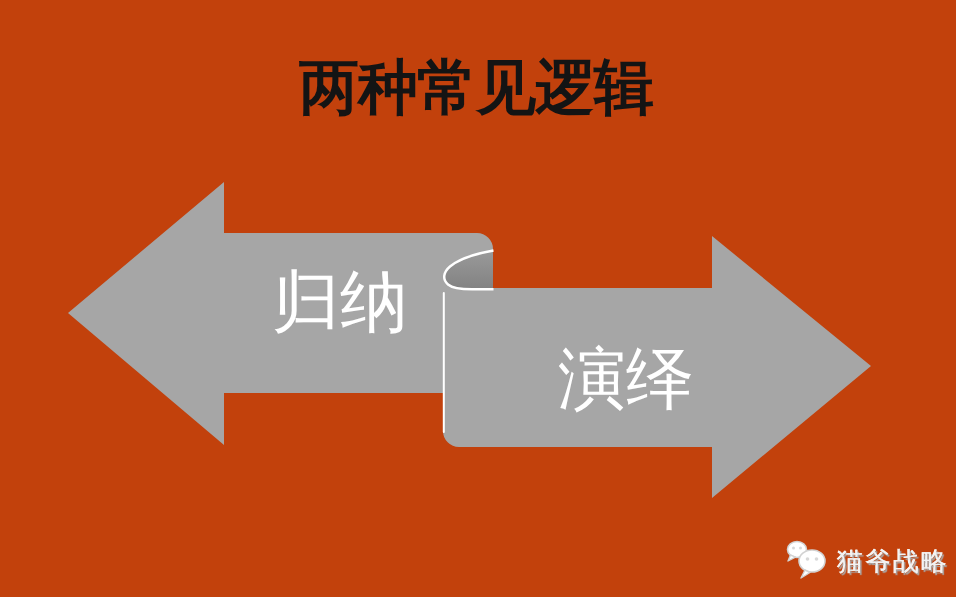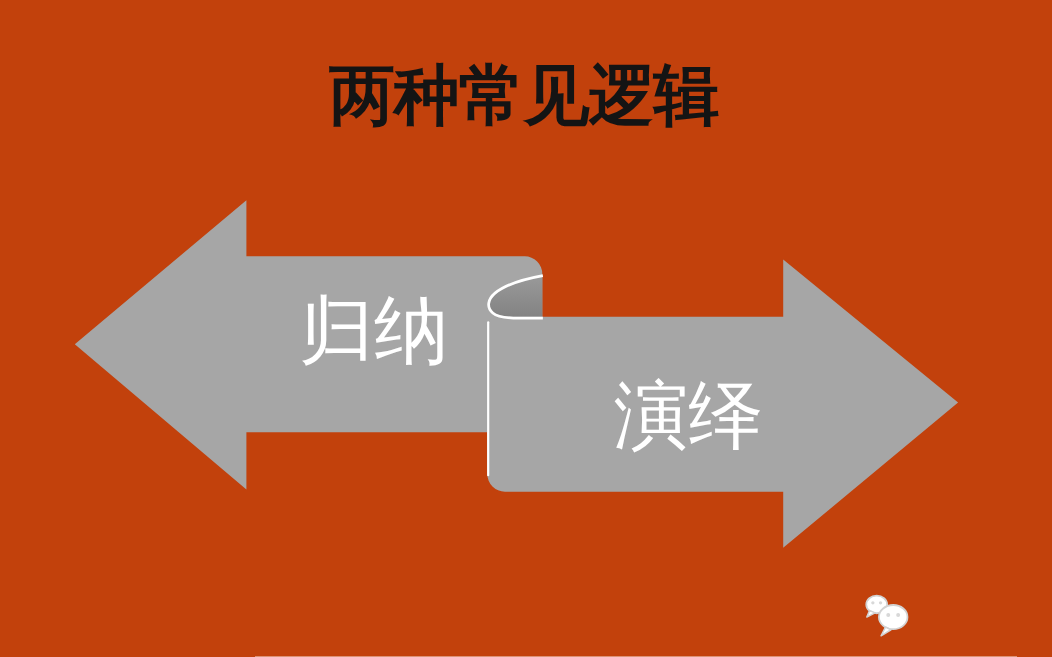--- a/index.html
+++ b/index.html
@@ -107,15 +107,16 @@
         <circle cx="16.5" cy="10" r="1.5" fill="#d8d8d8"></circle>
       </g>
 
       <g>
         <ellipse cx="28" cy="23" rx="13" ry="11" fill="#ffffff" stroke="#d2d2d2" stroke-width="1.6"></ellipse>
         <path d="M 21,32 L 17,40 L 26,34.5 Z" fill="#ffffff" stroke="#d2d2d2" stroke-width="1.4" stroke-linejoin="round"></path>
         <circle cx="23.5" cy="21" r="1.8" fill="#d8d8d8"></circle>
         <circle cx="32.5" cy="21" r="1.8" fill="#d8d8d8"></circle>
       </g>
     </svg>
+    <span class="watermark-text">猫爷战略</span>
   </div>
 
 </div>
 
 </body></html>

